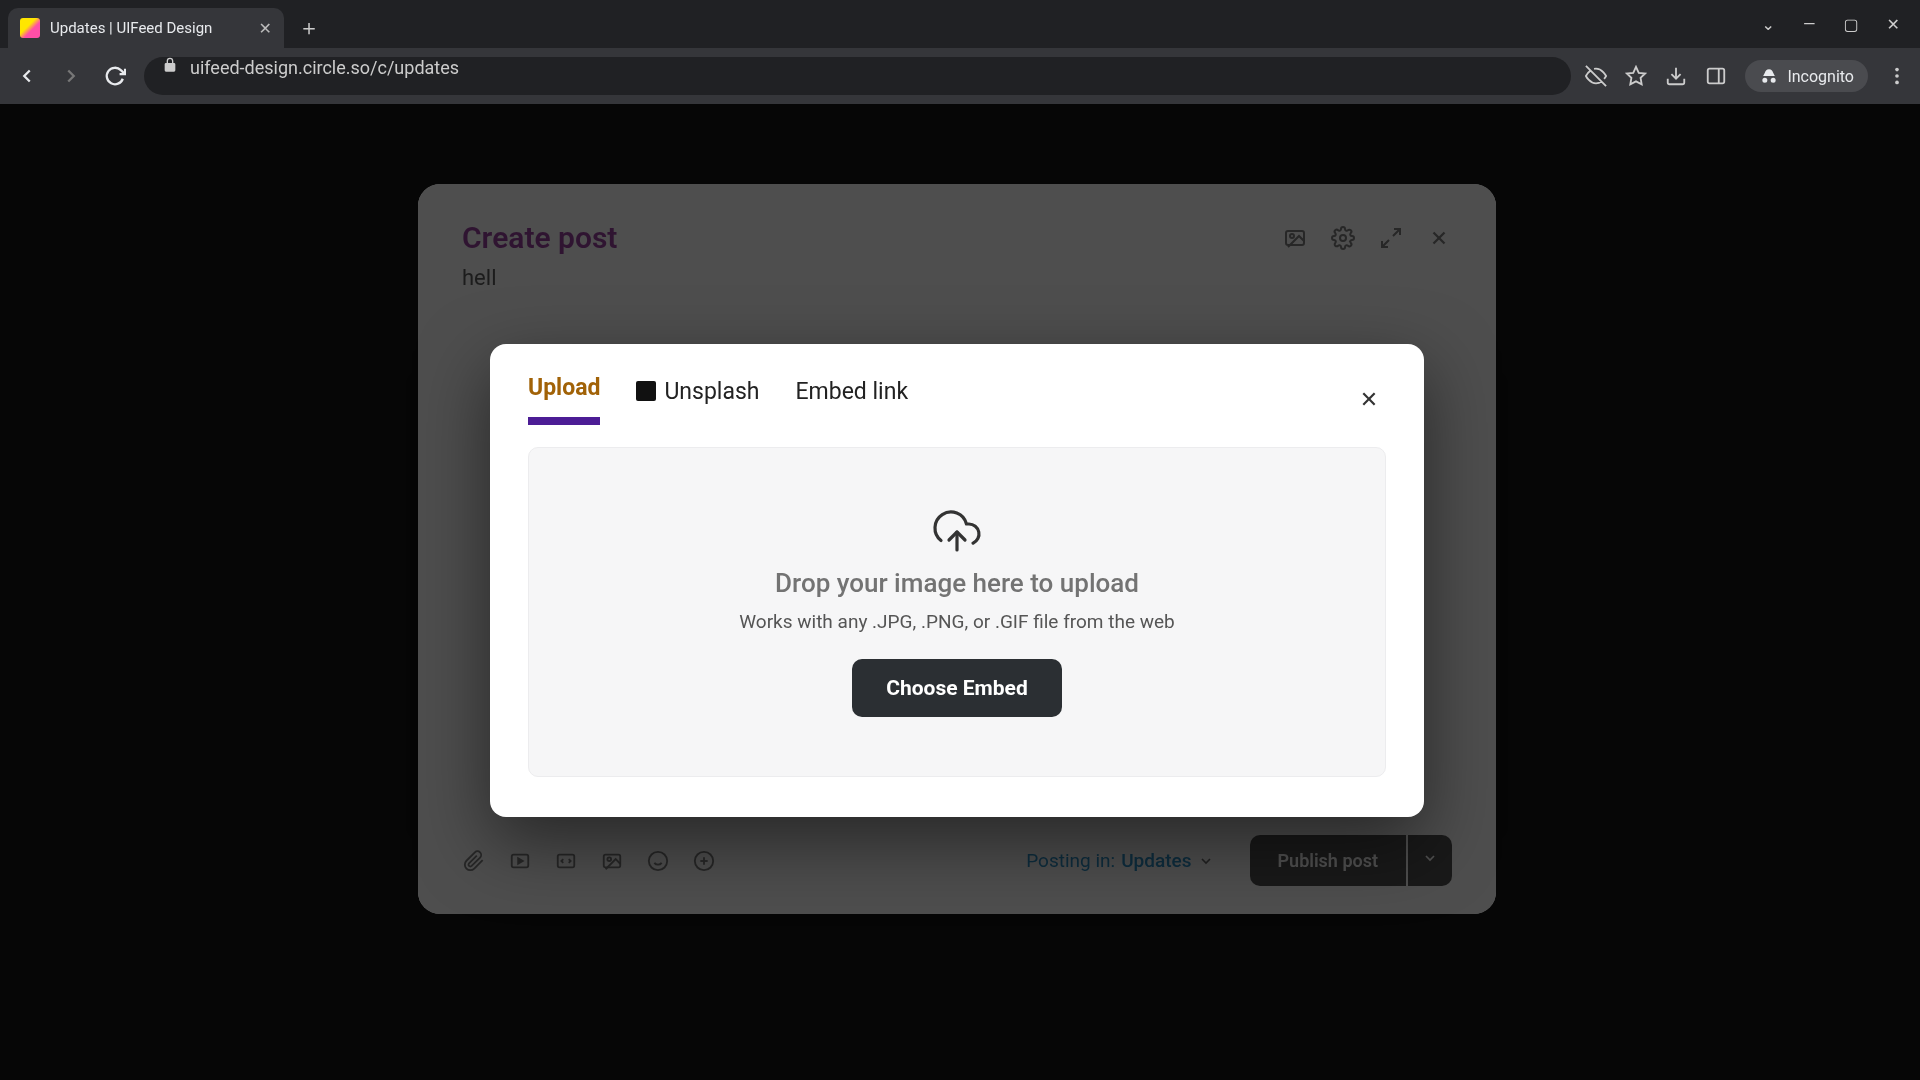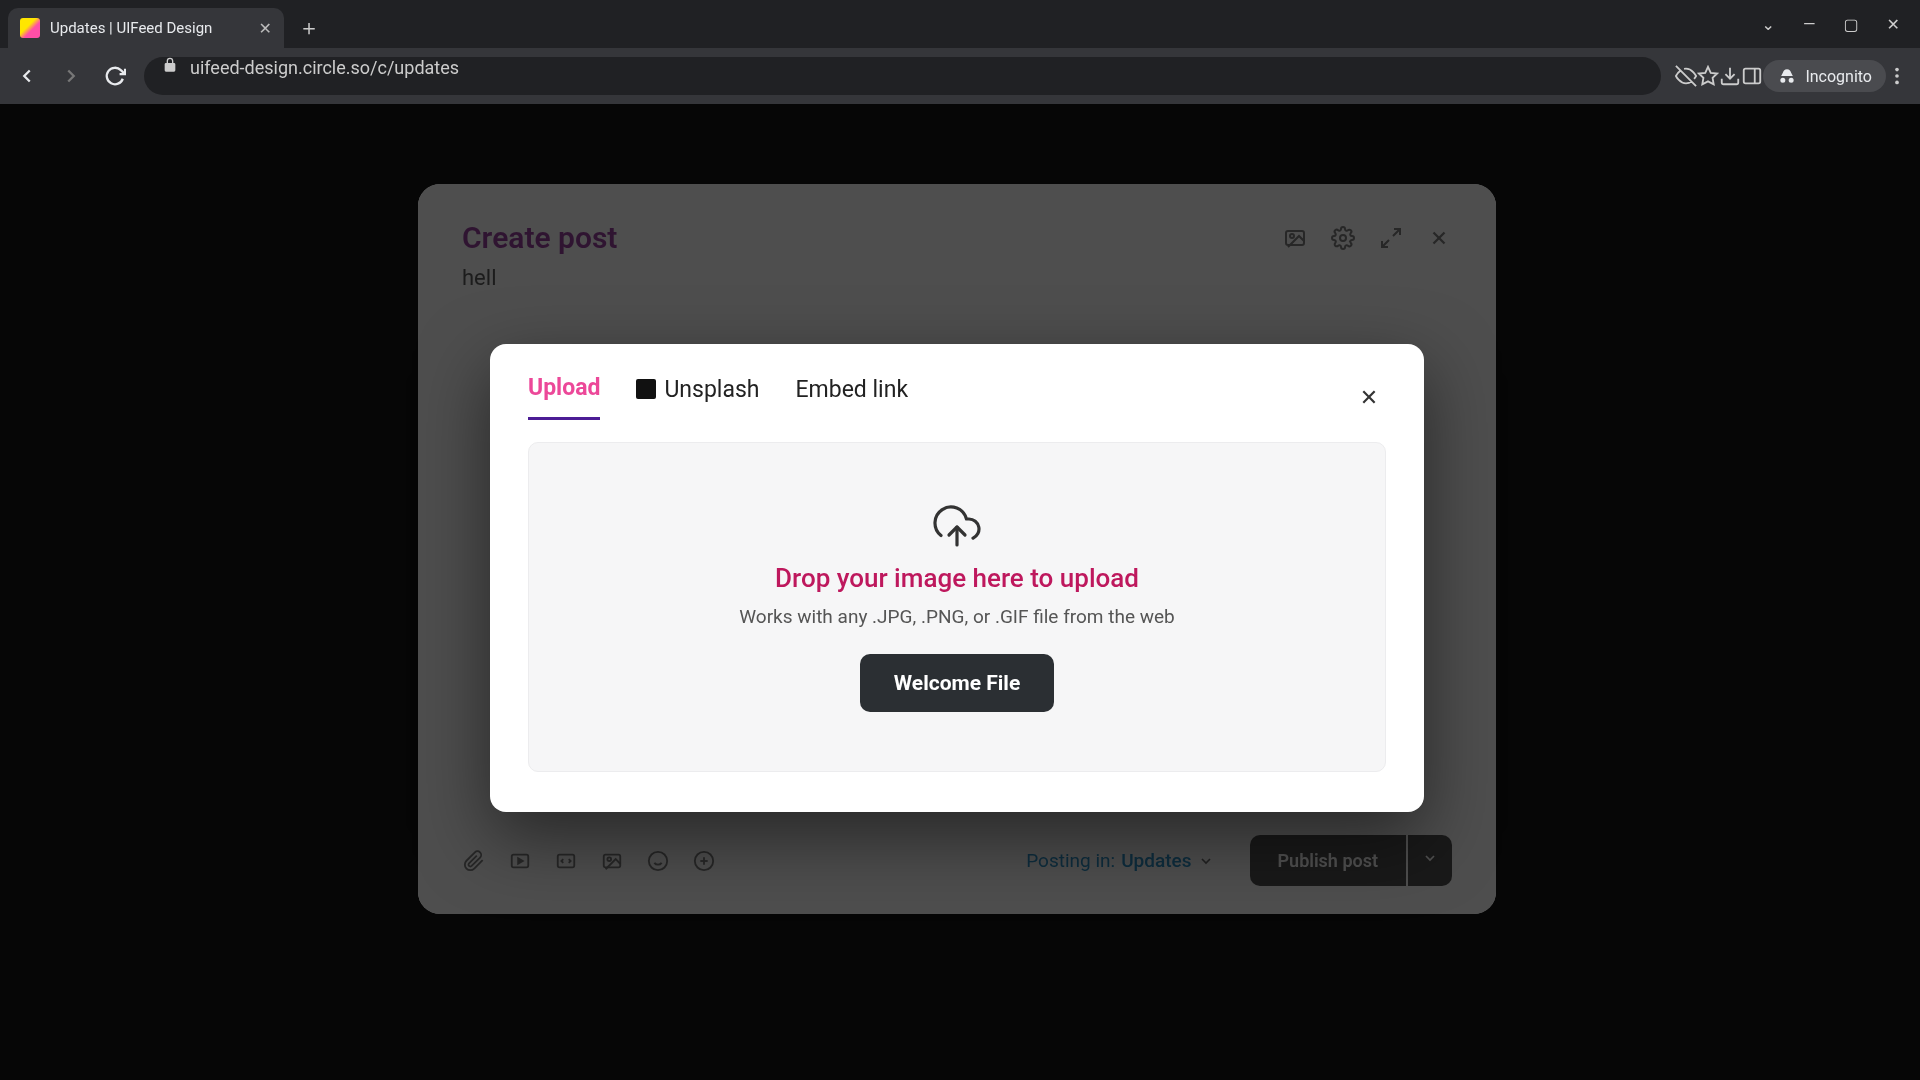--- a/index.html
+++ b/index.html
@@ -52,21 +52,21 @@
     padding: 0 12px;
     gap: 14px;
   }
   .nav-btn { width:30px; height:30px; display:flex; align-items:center; justify-content:center; color:#ccc; }
   .nav-btn.disabled { color:#666; }
   .url-bar {
     flex:1; height:38px; background:#202124; border-radius:19px;
     display:flex; align-items:flex-start; padding:0 18px; gap:12px; color:#ccc; font-size:18px;
   }
   .url-bar .lock { font-size:15px; }
-  .right-icons { display:flex; align-items:center; color:#ccc; }
+  .right-icons { display:flex; align-items:center; gap:18px; color:#ccc; }
   .incognito-badge {
     display:flex; align-items:center; gap:8px; background:#4a4b4f;
     padding:6px 14px; border-radius:20px; color:#e8eaed; font-size:16px;
   }
 
   
   .viewport {
     position:absolute; top:104px; left:0; right:0; bottom:0;
     background:#0e0e0e;
   }
@@ -126,37 +126,37 @@
     background:#fff;
     border-radius:16px;
     padding:30px 38px 40px;
     box-shadow:0 25px 70px rgba(0,0,0,0.5);
     z-index:50;
   }
   .upload-tabs {
     display:flex; gap:36px; align-items:center; font-size:23px; color:#222;
   }
   .upload-tab { padding-bottom:16px; cursor:pointer; }
-  .upload-tab.active { font-weight:700; color:#ec4899; border-bottom:3px solid #4c1d95; }
+  .upload-tab.active { font-weight:700; color:#a16207; border-bottom:8px solid #4c1d95; }
   .upload-tab .u-icon { display:inline-block; width:20px; height:20px; background:#111; margin-right:8px; vertical-align:-2px; border-radius:2px;}
   .upload-close {
     margin-left:auto; width:34px; height:34px; display:flex; align-items:center; justify-content:center;
     font-size:22px; color:#333; cursor:pointer;
   }
 
   .dropzone {
     margin-top:22px;
     background:#f6f6f7;
     border:1px solid #ececee;
     border-radius:10px;
     height:330px;
     display:flex; flex-direction:column; align-items:center; justify-content:center;
     gap:12px;
   }
-  .drop-heading { font-size:26px; color:#be185d; font-weight:500; }
+  .drop-heading { font-size:26px; color:#737373; font-weight:500; }
   .drop-sub { font-size:19px; color:#555; }
   .choose-btn {
     margin-top:14px;
     background:#2b2f33; color:#fff; font-weight:700; font-size:21px;
     padding:17px 34px; border-radius:10px; cursor:pointer;
   }
 
   .cloud-icon { color:#333; }
 
   svg { display:block; }
@@ -355,16 +355,16 @@
     <div class="dropzone">
       <span class="cloud-icon">
         <svg width="60" height="48" viewBox="0 0 24 24" fill="none" stroke="#333" stroke-width="1.6" stroke-linecap="round" stroke-linejoin="round">
           <path d="M20 17.58A5 5 0 0 0 18 8h-1.26A8 8 0 1 0 4 16.25"></path>
           <polyline points="16 16 12 12 8 16"></polyline>
           <line x1="12" y1="12" x2="12" y2="21"></line>
         </svg>
       </span>
       <div class="drop-heading">Drop your image here to upload</div>
       <div class="drop-sub">Works with any .JPG, .PNG, or .GIF file from the web</div>
-      <div class="choose-btn">Welcome File</div>
+      <div class="choose-btn">Choose Embed</div>
     </div>
   </div>
 </div>
 
 </body></html>

